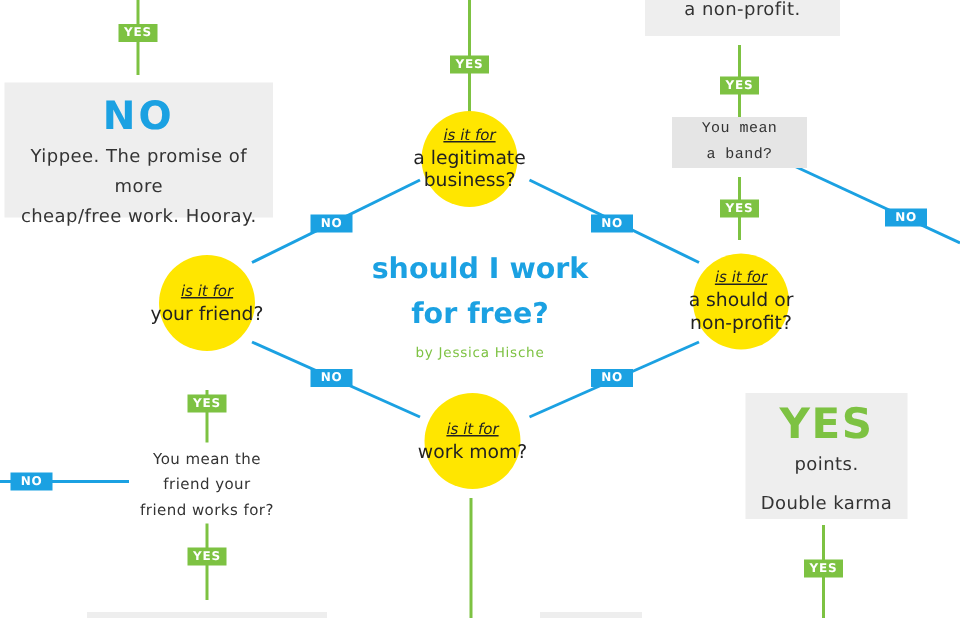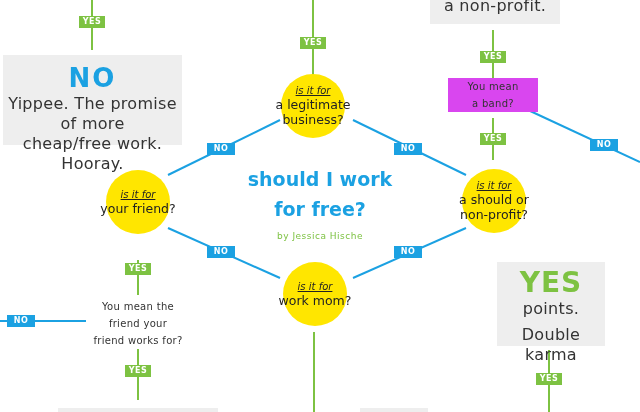--- a/index.html
+++ b/index.html
@@ -11,21 +11,21 @@
          text-align:center; letter-spacing:0.5px; font-family:"DejaVu Sans", sans-serif; }
   .tag.yes { background:#7dc242; width:26px; }
   .tag.no { background:#1ba1e2; width:28px; }
   .circle { position:absolute; background:#ffe600; border-radius:50%; text-align:center;
             display:flex; flex-direction:column; justify-content:center; align-items:center; color:#222; }
   .circle .q { font-style:italic; font-size:10px; line-height:12px;text-decoration:underline; }
   .circle .a { font-size:12.5px; line-height:15px; white-space:nowrap; }
   .qtext { position:absolute; text-align:center; font-size:10px; line-height:17px; color:#333; letter-spacing:0.3px; }
   .big-no { color:#1ba1e2; font-weight:bold; font-size:26px; letter-spacing:2px; }
   .big-yes { color:#7dc242; font-weight:bold; font-size:28px; letter-spacing:1px; }
-  .desc { font-size:16px; line-height:20px; letter-spacing:0.3px; }
+  .desc { font-size:12px; line-height:20px; letter-spacing:0.3px; }
   .title { position:absolute; left:200px; top:164px; width:240px; text-align:center; color:#1ba1e2;
            font-weight:bold; font-size:19px; line-height:30px; }
   .byline { position:absolute; left:200px; top:231px; width:240px; text-align:center; color:#7dc242;
             font-weight:normal; font-size:9px; letter-spacing:0.5px; }
 </style>
 </head>
 <body>
 
 <svg class="lines" viewBox="0 0 640 412">
 
@@ -90,21 +90,21 @@
   <div class="q">is it for</div>
   <div class="a">work mom?</div>
 </div>
 
 <div class="title">
   <div>should I work</div>
   <div>for free?</div>
 </div>
 <div class="byline">by Jessica Hische</div>
 
-<div class="qtext" style="left:448px; top:78px; width:90px; background:#d946ef;">
+<div class="qtext" style="left:448px; top:78px; width:90px; background:#e5e5e5;font-family:Liberation Mono, monospace;">
   <div>You mean</div>
   <div>a band?</div>
 </div>
 
 <div class="qtext" style="left:86px; top:298px; width:104px; background:#fff;">
   <div>You mean the</div>
   <div>friend your</div>
   <div>friend works for?</div>
 </div>
 

